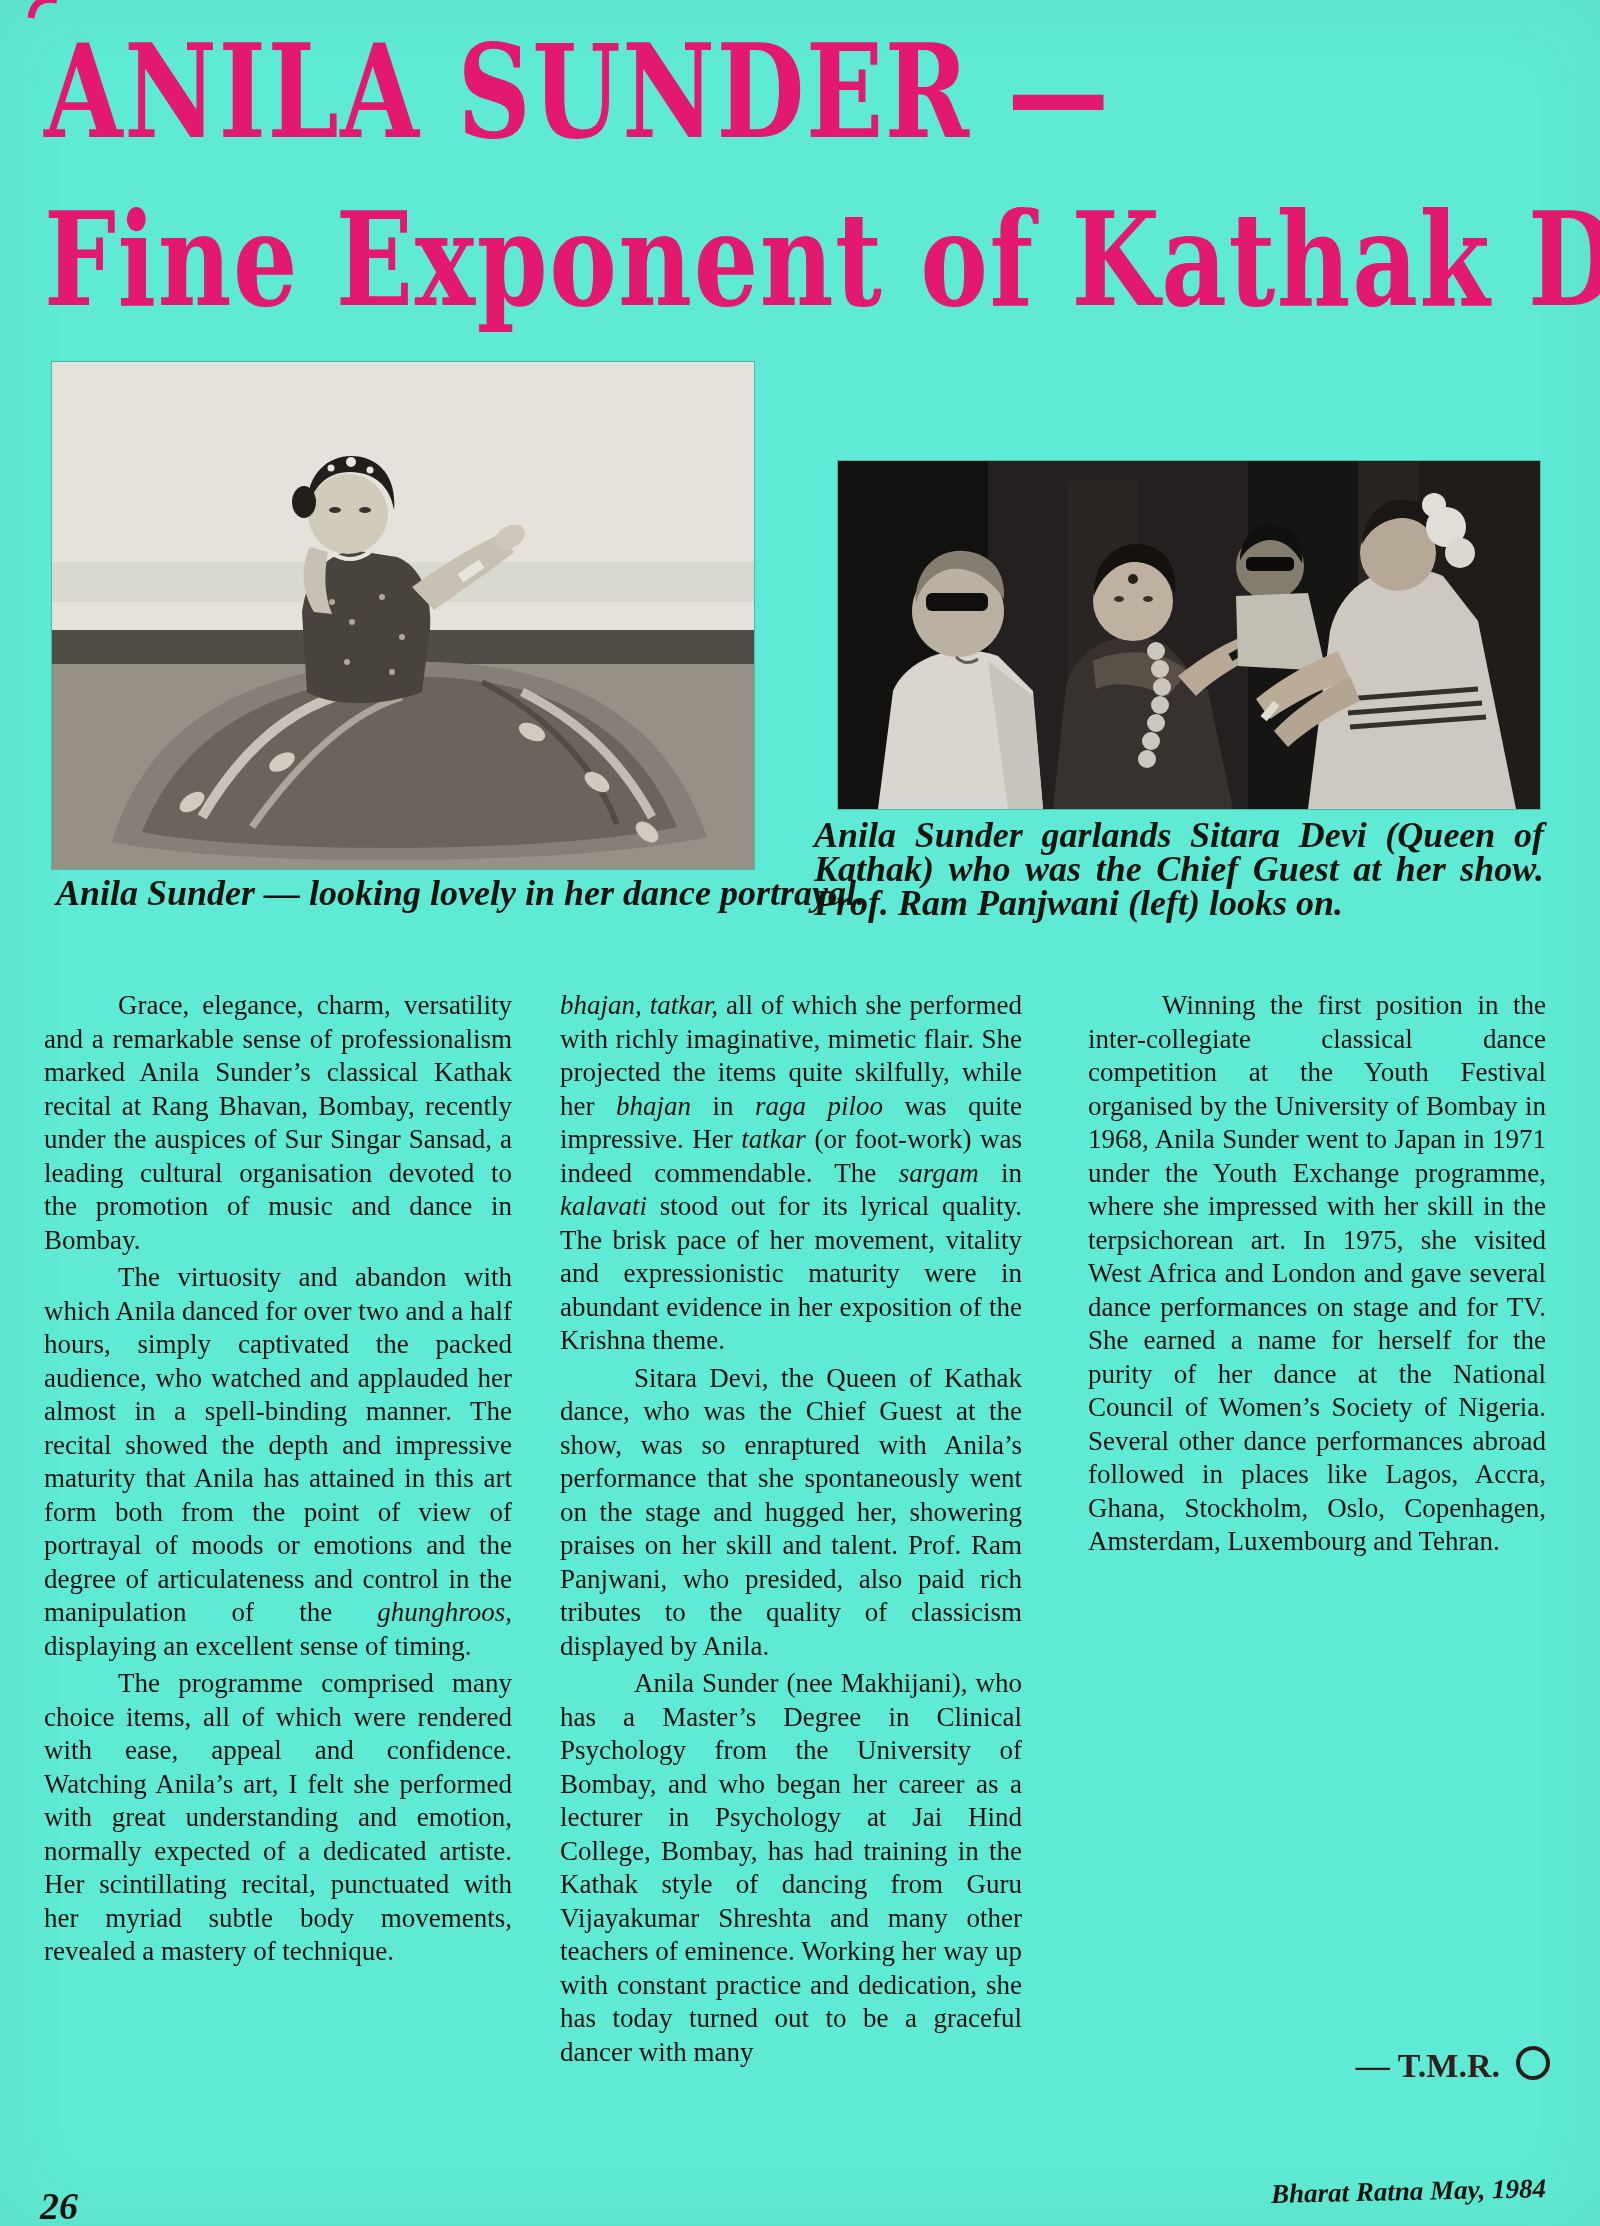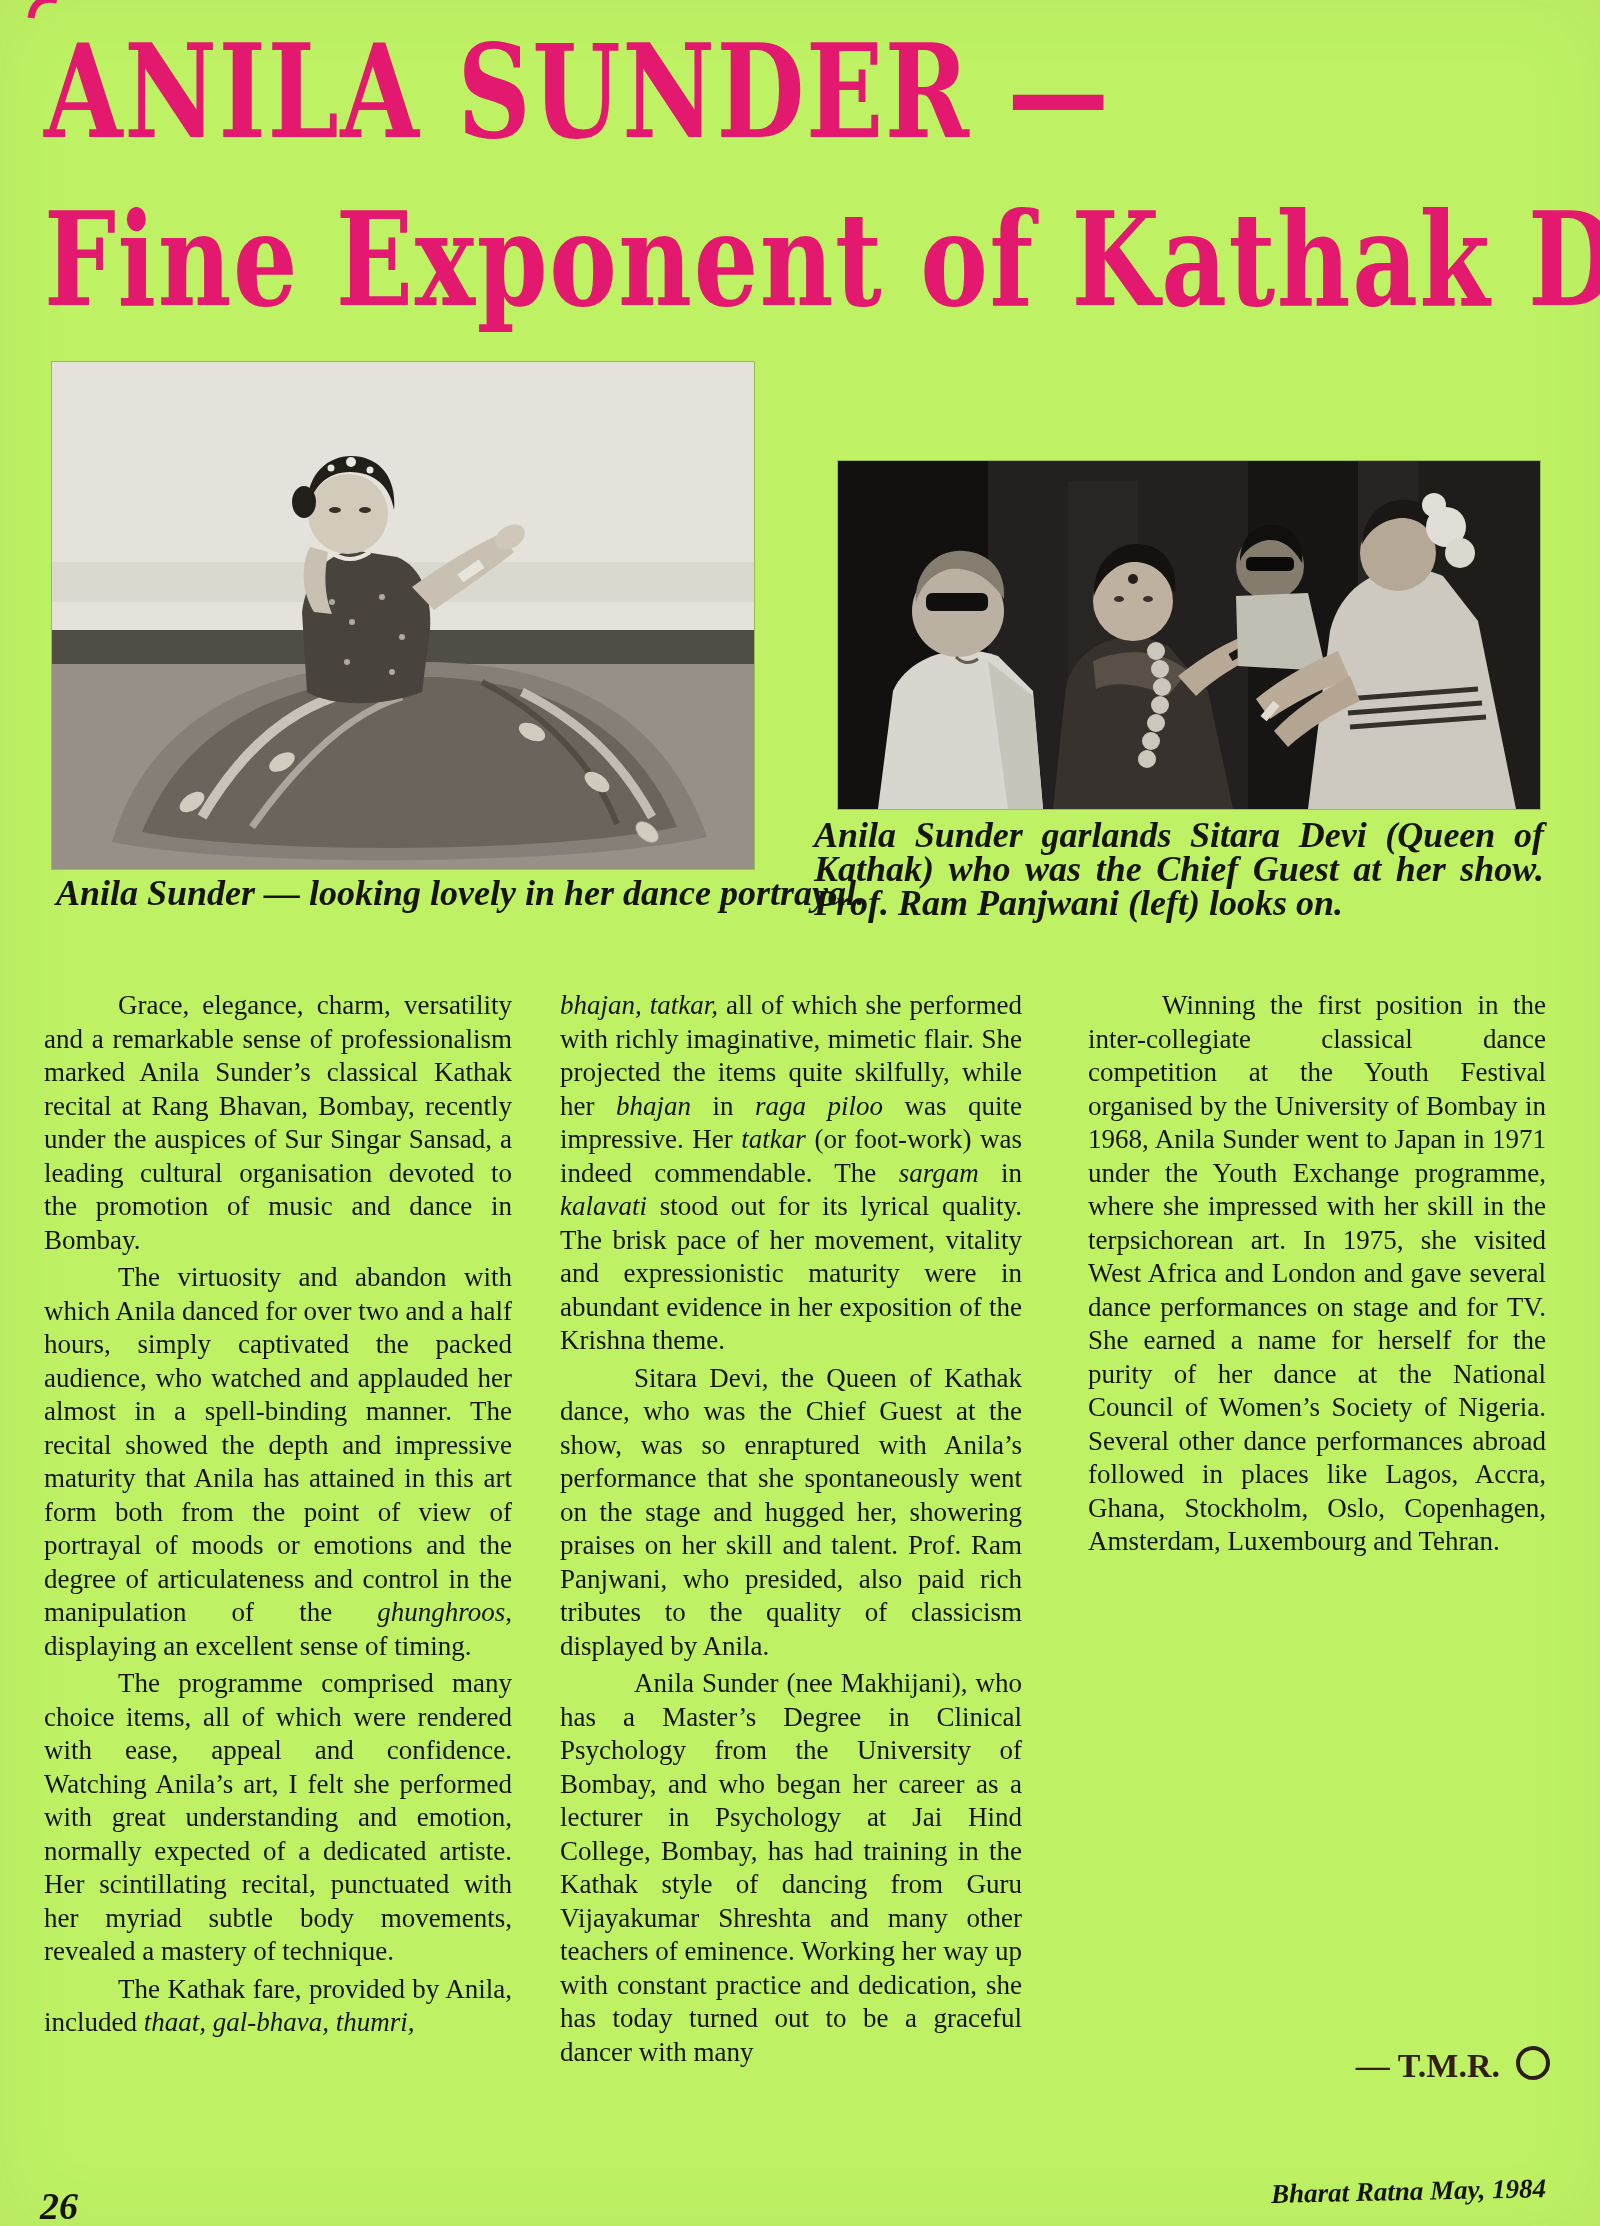--- a/index.html
+++ b/index.html
@@ -1,20 +1,20 @@
 <!DOCTYPE html>
 <html><head>
 <meta charset="utf-8">
 <style>
   html,body{margin:0;padding:0;background:#d8d4cc;}
   .page{
     position:relative;
     width:1600px;height:2226px;
     margin:0 auto;
-    background:#bef264;
+    background:#5eead4;
     overflow:hidden;
     font-family:"Liberation Serif","DejaVu Serif",serif;
     color:#17140f;
     box-shadow:inset 0 0 80px rgba(90,70,40,0.06);
   }
   .masthead h1{
     position:absolute;margin:0;padding:0;
     font-family:"DejaVu Serif","Liberation Serif",serif;
     font-weight:bold;
     color:#e2196e;
@@ -195,21 +195,20 @@
       <rect x="428" y="240" width="8" height="20" fill="#efeadf" transform="rotate(40 432 250)"></rect>
       <rect width="702" height="348" fill="#000000" opacity="0.06"></rect>
     </svg>
   </figure>
   <figcaption class="caption caption-right">Anila Sunder garlands Sitara Devi (Queen of Kathak) who was the Chief Guest at her show. Prof. Ram Panjwani (left) looks on.</figcaption>
 
   <section class="col col1">
       <p class="para indent"><span>Grace, elegance, charm, versatility and a remarkable sense of professionalism marked Anila Sunder’s classical Kathak recital at Rang Bhavan, Bombay, recently under the auspices of Sur Singar Sansad, a leading cultural organisation devoted to the promotion of music and dance in Bombay.</span></p>
       <p class="para indent"><span>The virtuosity and abandon with which Anila danced for over two and a half hours, simply captivated the packed audience, who watched and applauded her almost in a spell-binding manner. The recital showed the depth and impressive maturity that Anila has attained in this art form both from the point of view of portrayal of moods or emotions and the degree of articulateness and control in the manipulation of the </span><span class="it">ghunghroos</span><span>, displaying an excellent sense of timing.</span></p>
       <p class="para indent"><span>The programme comprised many choice items, all of which were rendered with ease, appeal and confidence. Watching Anila’s art, I felt she performed with great understanding and emotion, normally expected of a dedicated artiste. Her scintillating recital, punctuated with her myriad subtle body movements, revealed a mastery of technique.</span></p>
-      <p class="para indent"><span>The Kathak fare, provided by Anila, included </span><span class="it">thaat, gal-bhava, thumri,</span></p>
     </section>
   <section class="col col2">
       <p class="para"><span class="it">bhajan, tatkar,</span><span> all of which she performed with richly imaginative, mimetic flair. She projected the items quite skilfully, while her </span><span class="it">bhajan</span><span> in </span><span class="it">raga piloo</span><span> was quite impressive. Her </span><span class="it">tatkar</span><span> (or foot-work) was indeed commendable. The </span><span class="it">sargam</span><span> in </span><span class="it">kalavati</span><span> stood out for its lyrical quality. The brisk pace of her movement, vitality and expressionistic maturity were in abundant evidence in her exposition of the Krishna theme.</span></p>
       <p class="para indent"><span>Sitara Devi, the Queen of Kathak dance, who was the Chief Guest at the show, was so enraptured with Anila’s performance that she spontaneously went on the stage and hugged her, showering praises on her skill and talent. Prof. Ram Panjwani, who presided, also paid rich tributes to the quality of classicism displayed by Anila.</span></p>
       <p class="para indent"><span>Anila Sunder (nee Makhijani), who has a Master’s Degree in Clinical Psychology from the University of Bombay, and who began her career as a lecturer in Psychology at Jai Hind College, Bombay, has had training in the Kathak style of dancing from Guru Vijayakumar Shreshta and many other teachers of eminence. Working her way up with constant practice and dedication, she has today turned out to be a graceful dancer with many</span></p>
     </section>
   <section class="col col3">
       <p class="para indent"><span>Winning the first position in the inter-collegiate classical dance competition at the Youth Festival organised by the University of Bombay in 1968, Anila Sunder went to Japan in 1971 under the Youth Exchange programme, where she impressed with her skill in the terpsichorean art. In 1975, she visited West Africa and London and gave several dance performances on stage and for TV. She earned a name for herself for the purity of her dance at the National Council of Women’s Society of Nigeria. Several other dance performances abroad followed in places like Lagos, Accra, Ghana, Stockholm, Oslo, Copenhagen, Amsterdam, Luxembourg and Tehran.</span></p>
     </section>
 

